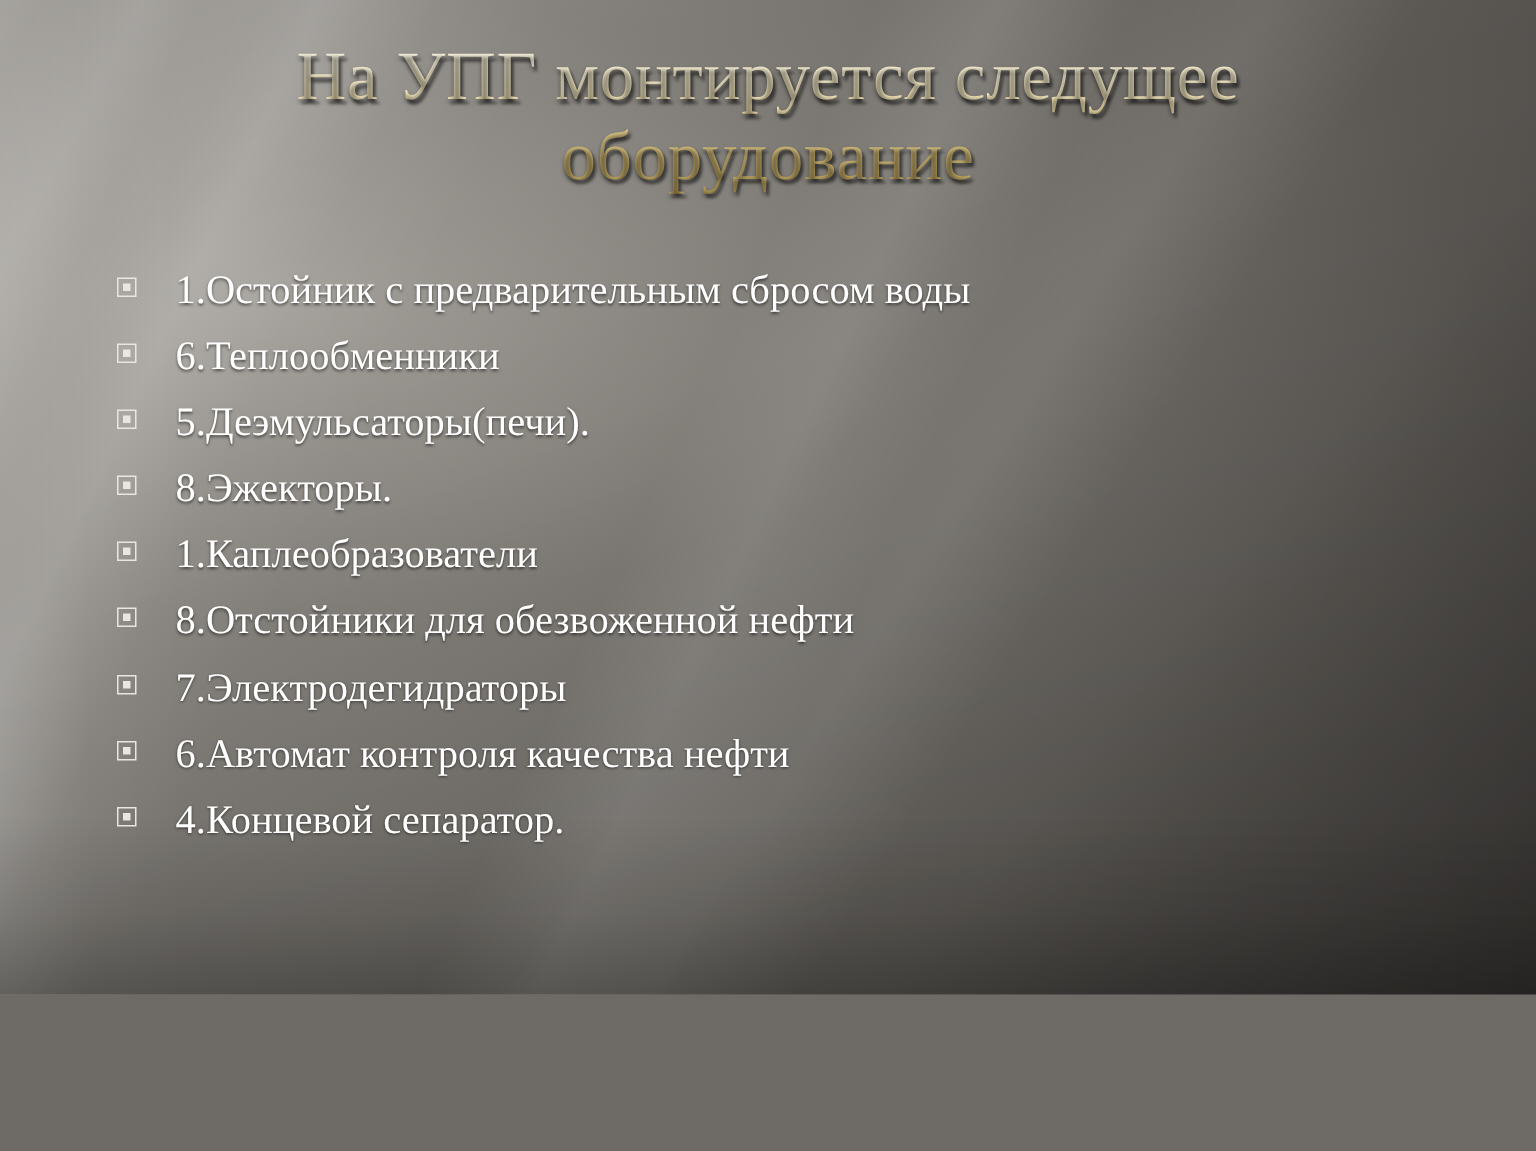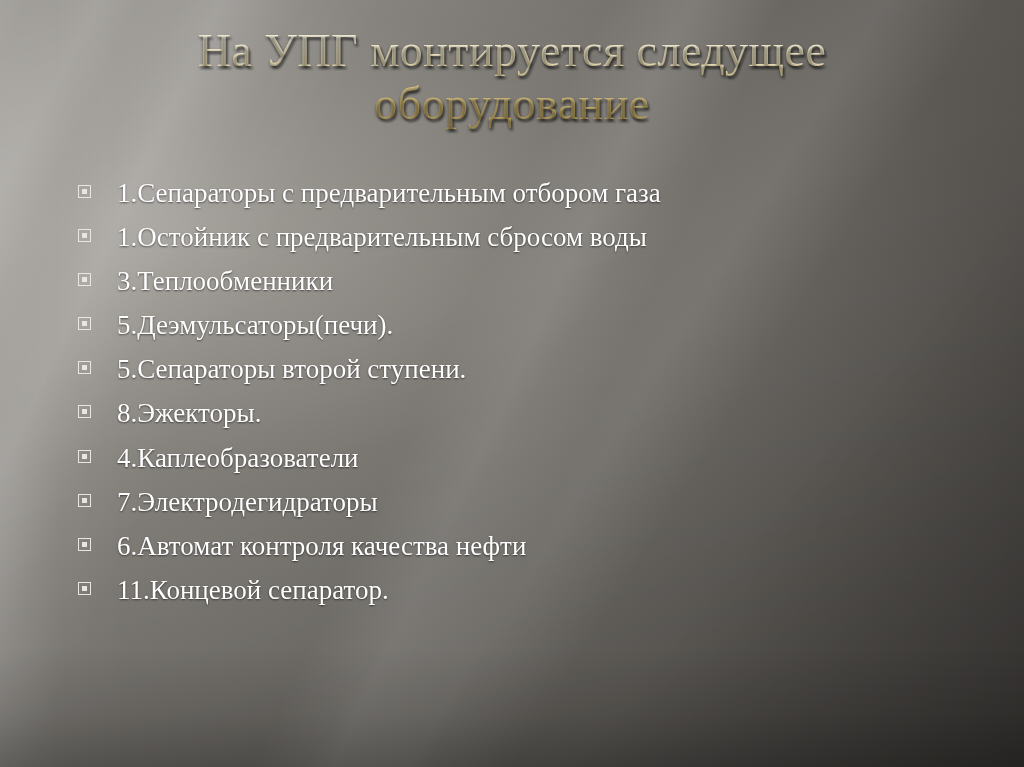--- a/index.html
+++ b/index.html
@@ -10,21 +10,21 @@
     width: 1024px;
     height: 767px;
     overflow: hidden;
     font-family: "Liberation Serif", serif;
     background: #6e6b67;
   }
 
   .slide {
     position: relative;
     width: 1024px;
-    height: 767px;
+    height: 663px;
     overflow: hidden;
     background:
       
       linear-gradient(115deg,
         rgba(255,255,255,0.00) 0%,
         rgba(255,255,255,0.00) 10%,
         rgba(255,255,255,0.16) 16%,
         rgba(255,255,255,0.04) 22%,
         rgba(255,255,255,0.00) 28%,
         rgba(255,255,255,0.00) 44%,
@@ -179,53 +179,49 @@
   <div class="sheen-left"></div>
   <div class="sheen-bottom"></div>
 
   <div class="title-shadow-layer">На УПГ монтируется следущее оборудование</div>
   <h1 class="title title-top">На УПГ монтируется следущее оборудование</h1>
 
   <div class="content">
     <ul class="bullets">
       <li>
         <span class="bullet-mark"></span>
-        <span class="bullet-text">1.Сепараторы с предварительным отбором газа</span>
-      </li>
-      <li>
-        <span class="bullet-mark"></span>
         <span class="bullet-text">1.Остойник с предварительным сбросом воды</span>
       </li>
       <li>
         <span class="bullet-mark"></span>
-        <span class="bullet-text">3.Теплообменники</span>
+        <span class="bullet-text">6.Теплообменники</span>
       </li>
       <li>
         <span class="bullet-mark"></span>
         <span class="bullet-text">5.Деэмульсаторы(печи).</span>
       </li>
       <li>
         <span class="bullet-mark"></span>
-        <span class="bullet-text">5.Сепараторы второй ступени.</span>
-      </li>
-      <li>
-        <span class="bullet-mark"></span>
         <span class="bullet-text">8.Эжекторы.</span>
       </li>
       <li>
         <span class="bullet-mark"></span>
-        <span class="bullet-text">4.Каплеобразователи</span>
+        <span class="bullet-text">1.Каплеобразователи</span>
+      </li>
+      <li>
+        <span class="bullet-mark"></span>
+        <span class="bullet-text">8.Отстойники для обезвоженной нефти</span>
       </li>
       <li>
         <span class="bullet-mark"></span>
         <span class="bullet-text">7.Электродегидраторы</span>
       </li>
       <li>
         <span class="bullet-mark"></span>
         <span class="bullet-text">6.Автомат контроля качества нефти</span>
       </li>
       <li>
         <span class="bullet-mark"></span>
-        <span class="bullet-text">11.Концевой сепаратор.</span>
+        <span class="bullet-text">4.Концевой сепаратор.</span>
       </li>
     </ul>
   </div>
 </div>
 
 </body></html>

